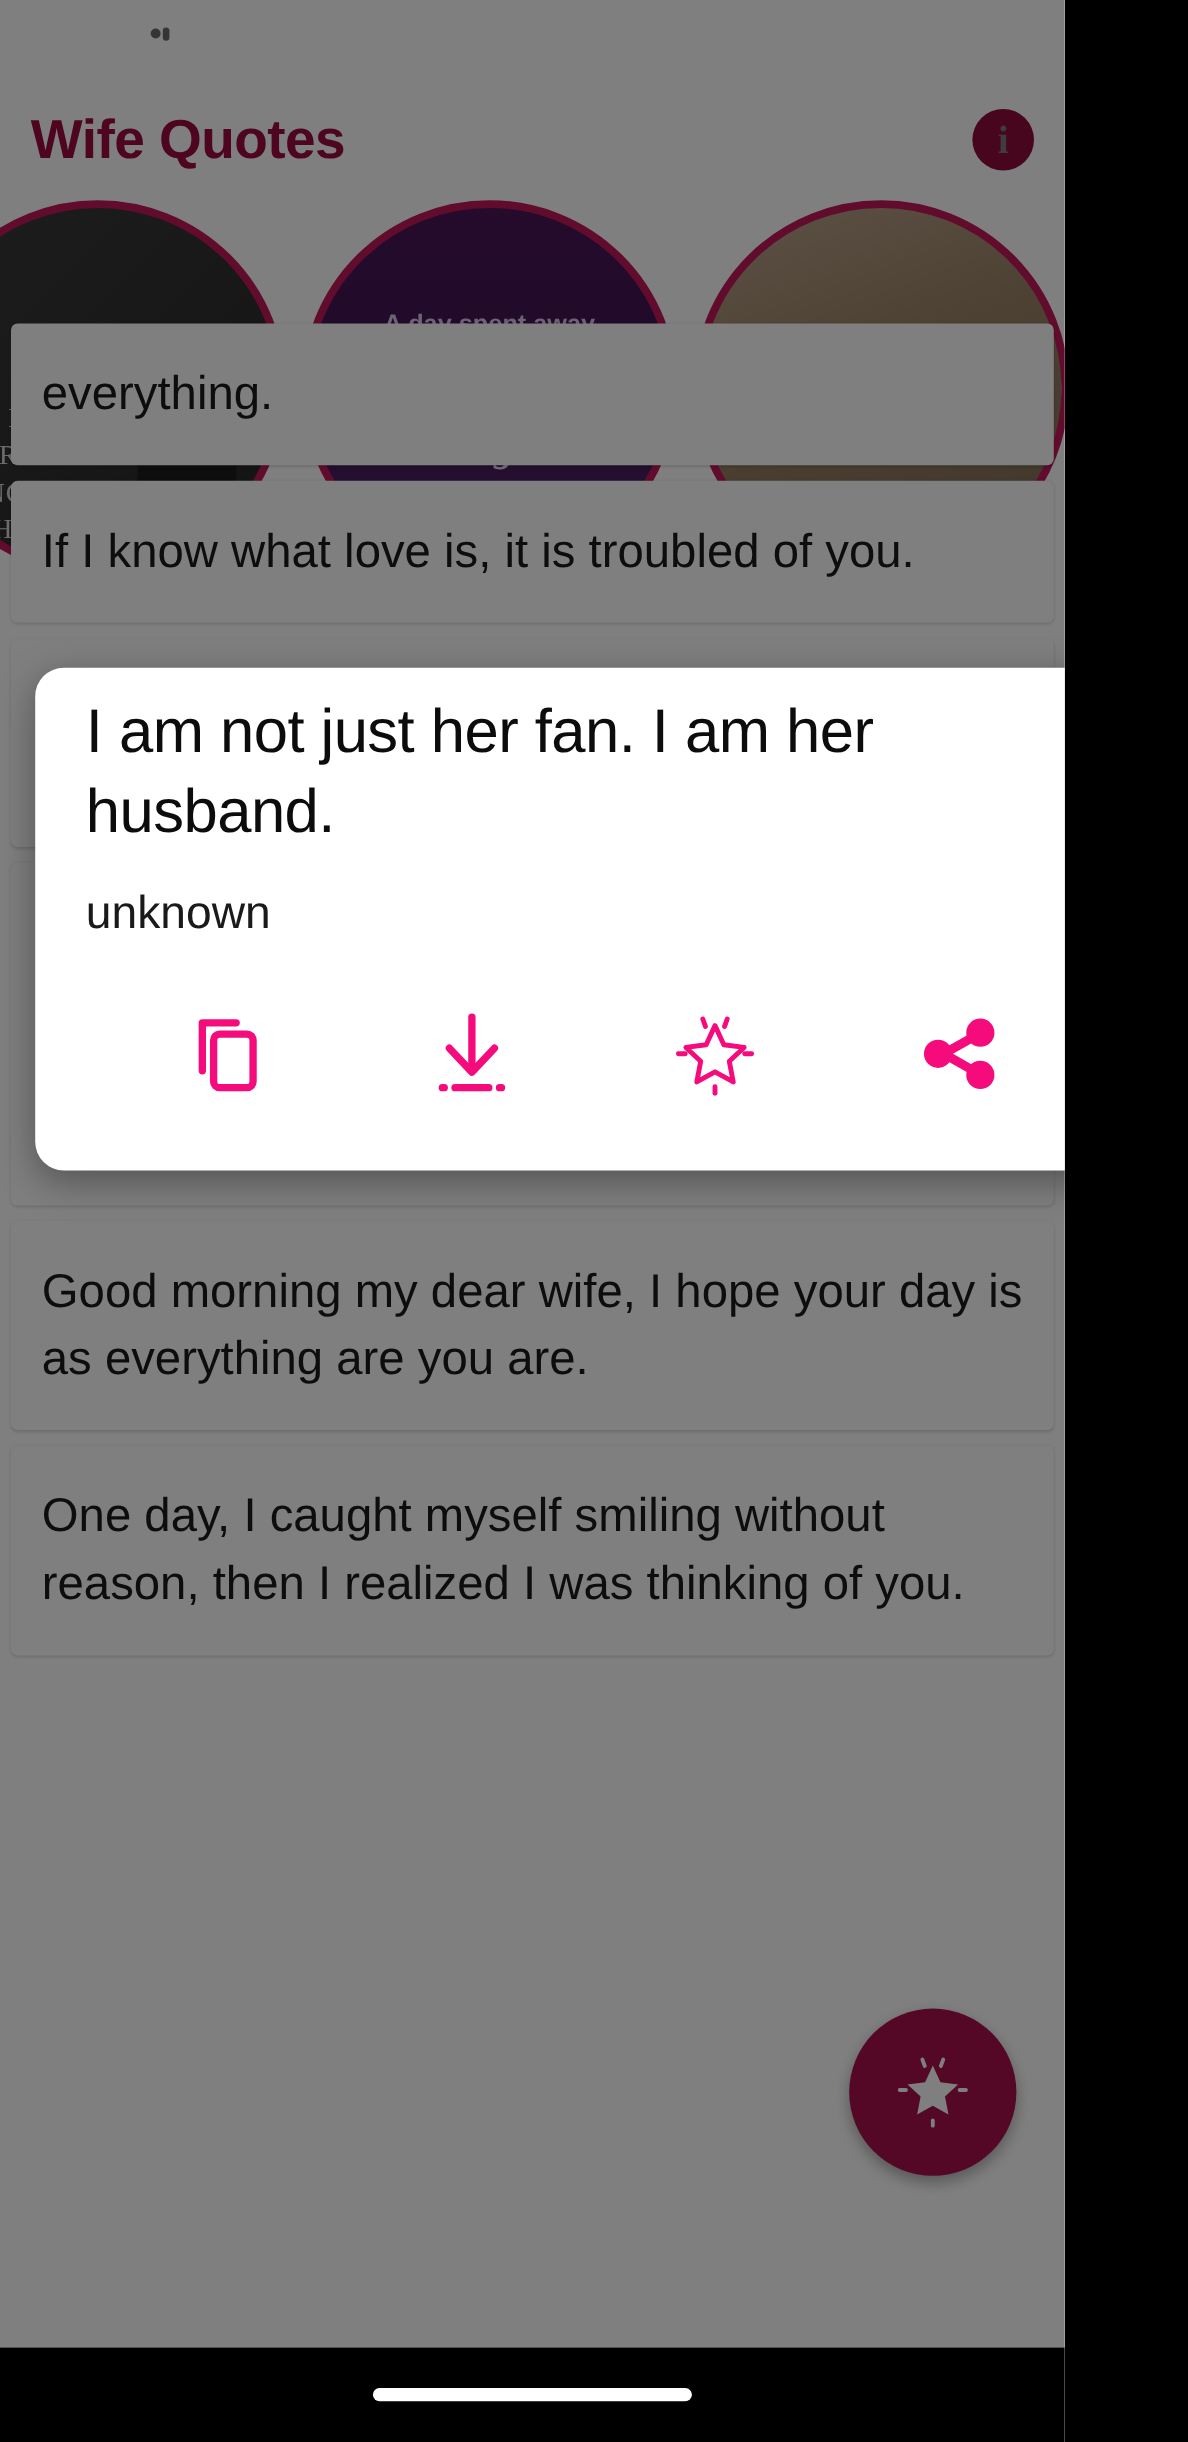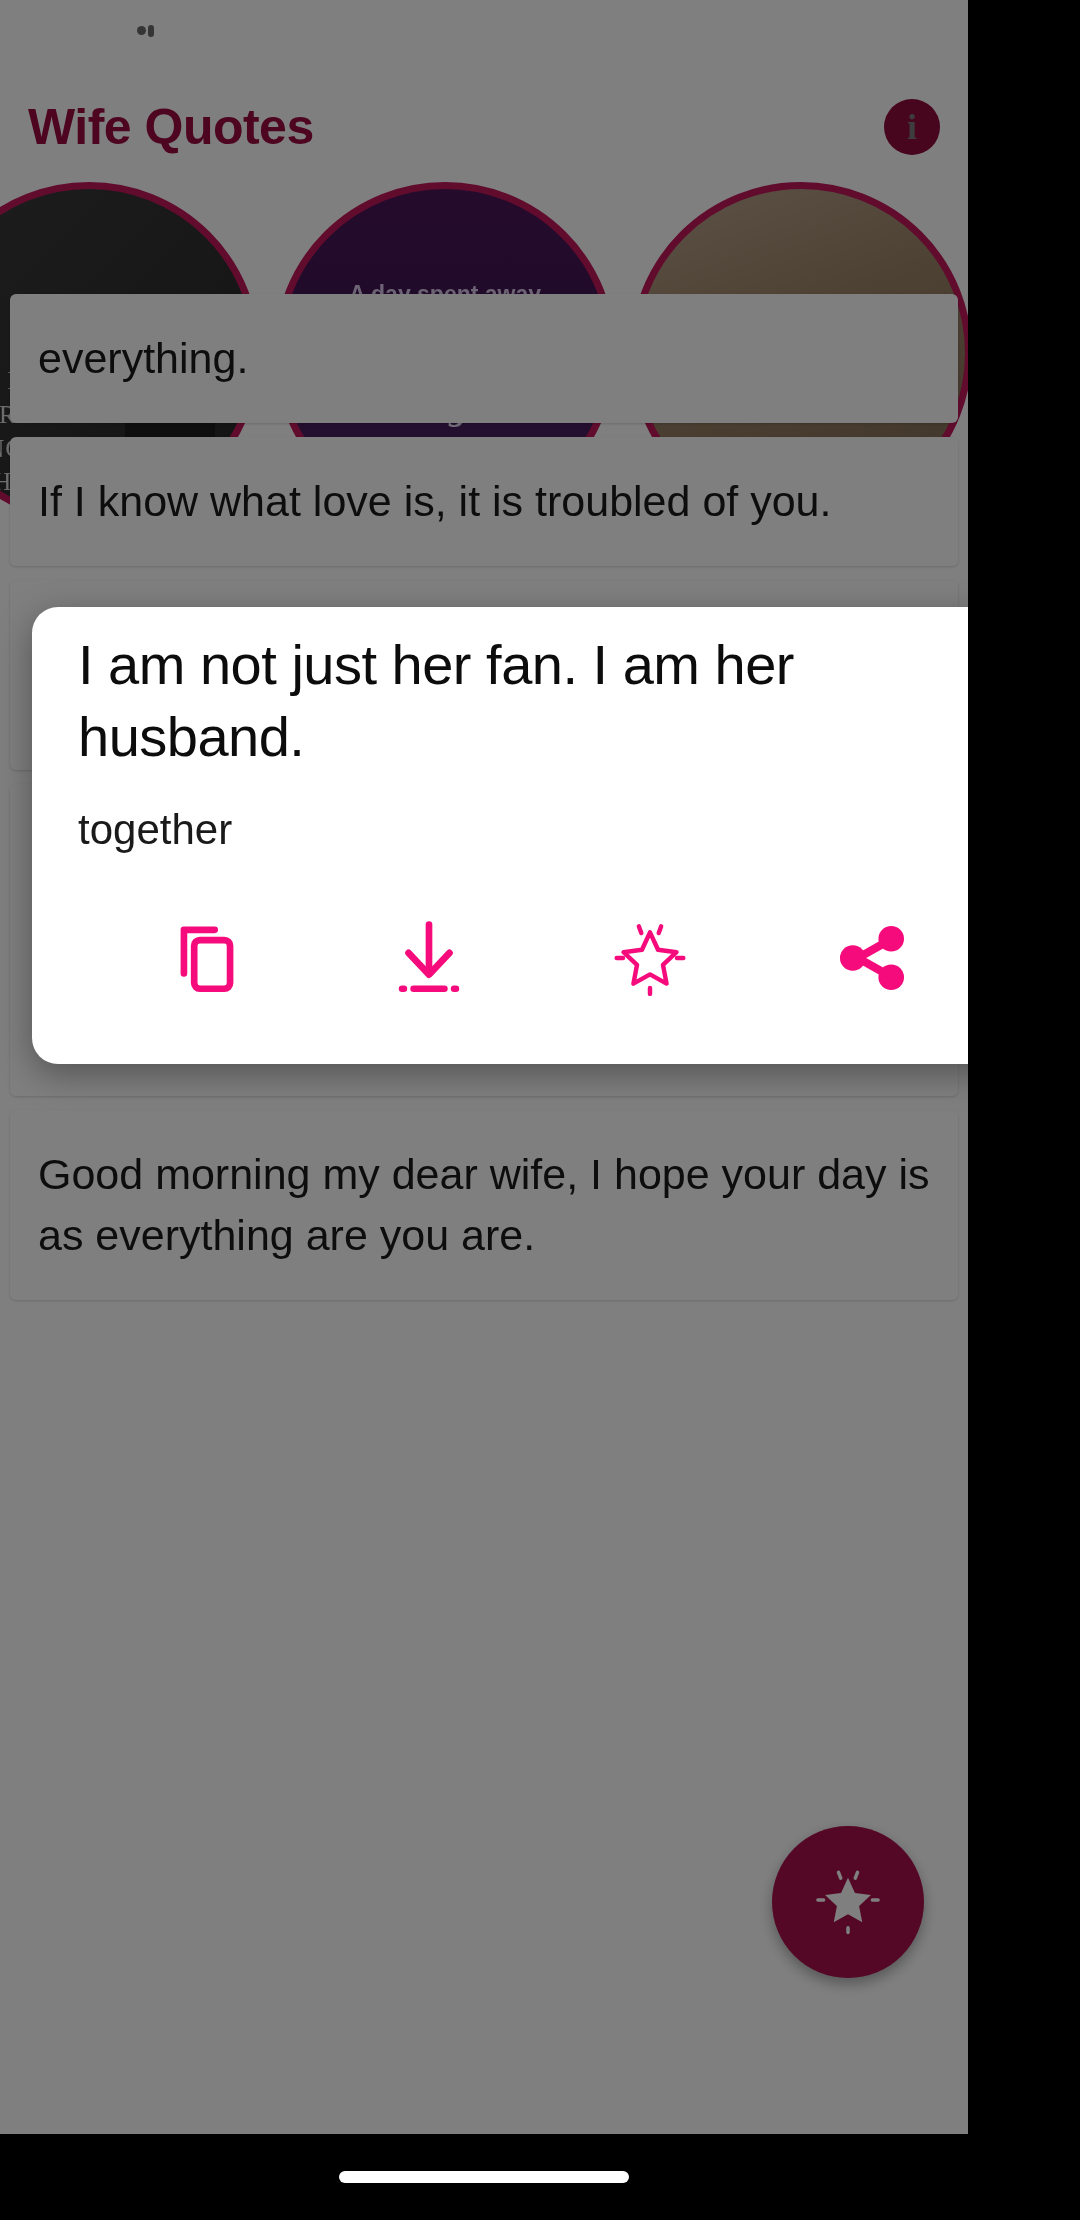--- a/index.html
+++ b/index.html
@@ -313,20 +313,23 @@
         <p>If I know what love is, it is troubled of you.</p>
       </div>
       <div class="qcard">
         <p>Good night, darling. May your dreams be as sweet as you are.</p>
       </div>
       <div class="qcard">
         <p>life has given us a wonderful family, a happy home, and love for each other. Most importantly, it’s brought us together. I am so grateful to have you as my wife.</p>
       </div>
       <div class="qcard">
         <p>Good morning my dear wife, I hope your day is as everything are you are.</p>
+      </div>
+      <div class="qcard">
+        <p>One day, I caught myself smiling without reason, then I realized I was thinking of you.</p>
       </div>
     </div>
 
     <div class="fab">
       <span>
         <svg width="76" height="76" viewBox="0 0 48 48">
           <path d="M24 10 L28.4 19.5 L38.5 20.8 L31 27.8 L33 38 L24 33 L15 38 L17 27.8 L9.5 20.8 L19.6 19.5 Z" fill="#ffffff"></path>
           <path d="M18 6.5 L19.4 10.2" stroke="#ffffff" stroke-width="2.2" stroke-linecap="round"></path>
           <path d="M30 6.5 L28.6 10.2" stroke="#ffffff" stroke-width="2.2" stroke-linecap="round"></path>
           <path d="M5 24 L8.6 24" stroke="#ffffff" stroke-width="2.2" stroke-linecap="round"></path>
@@ -335,21 +338,21 @@
         </svg>
       </span>
     </div>
 
   </div>
 
   <div class="scrim"></div>
 
   <div class="dialog">
     <div class="dlg-quote">I am not just her fan. I am her husband.</div>
-    <div class="dlg-author">together</div>
+    <div class="dlg-author">unknown</div>
 
     <div class="dlg-actions">
 
       <div class="act">
         <span>
           <svg width="82" height="82" viewBox="0 0 32 32" fill="none" stroke="#F50B7B" stroke-width="2.6" stroke-linecap="round" stroke-linejoin="round">
             <path d="M7 22 L7 5 L19 5"></path>
             <rect x="11" y="9" width="14" height="19" rx="2.2"></rect>
           </svg>
         </span>

